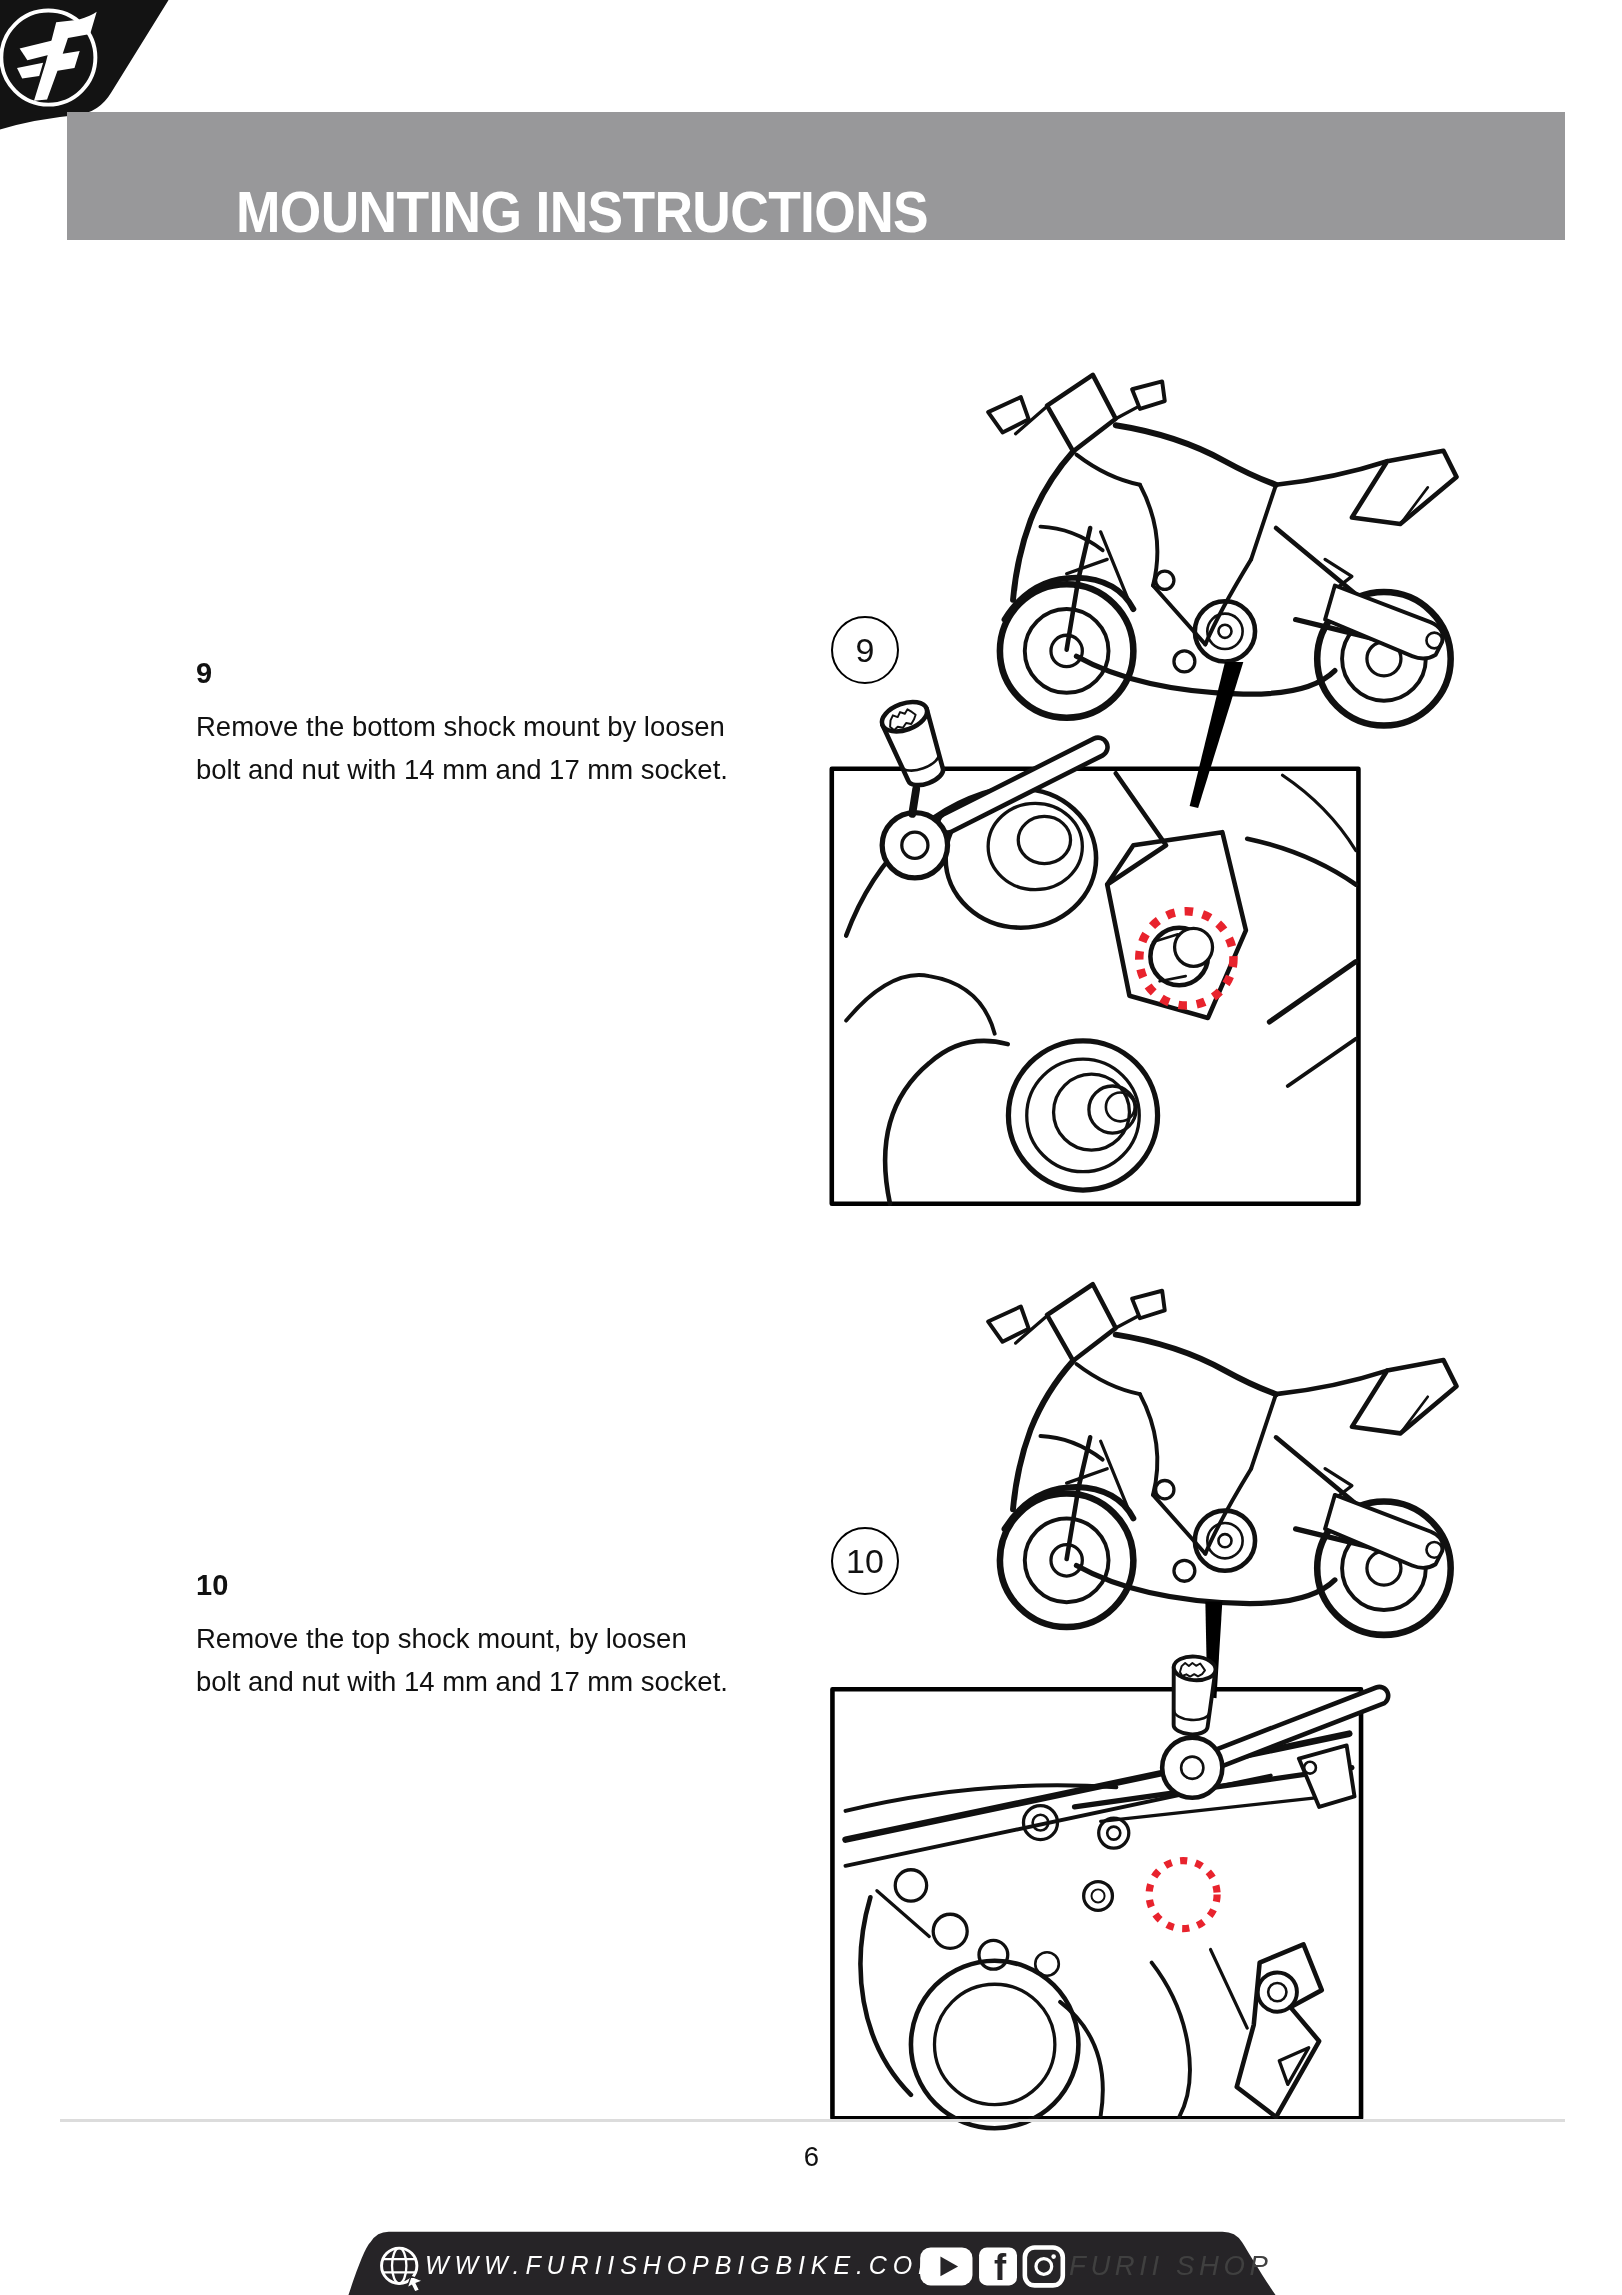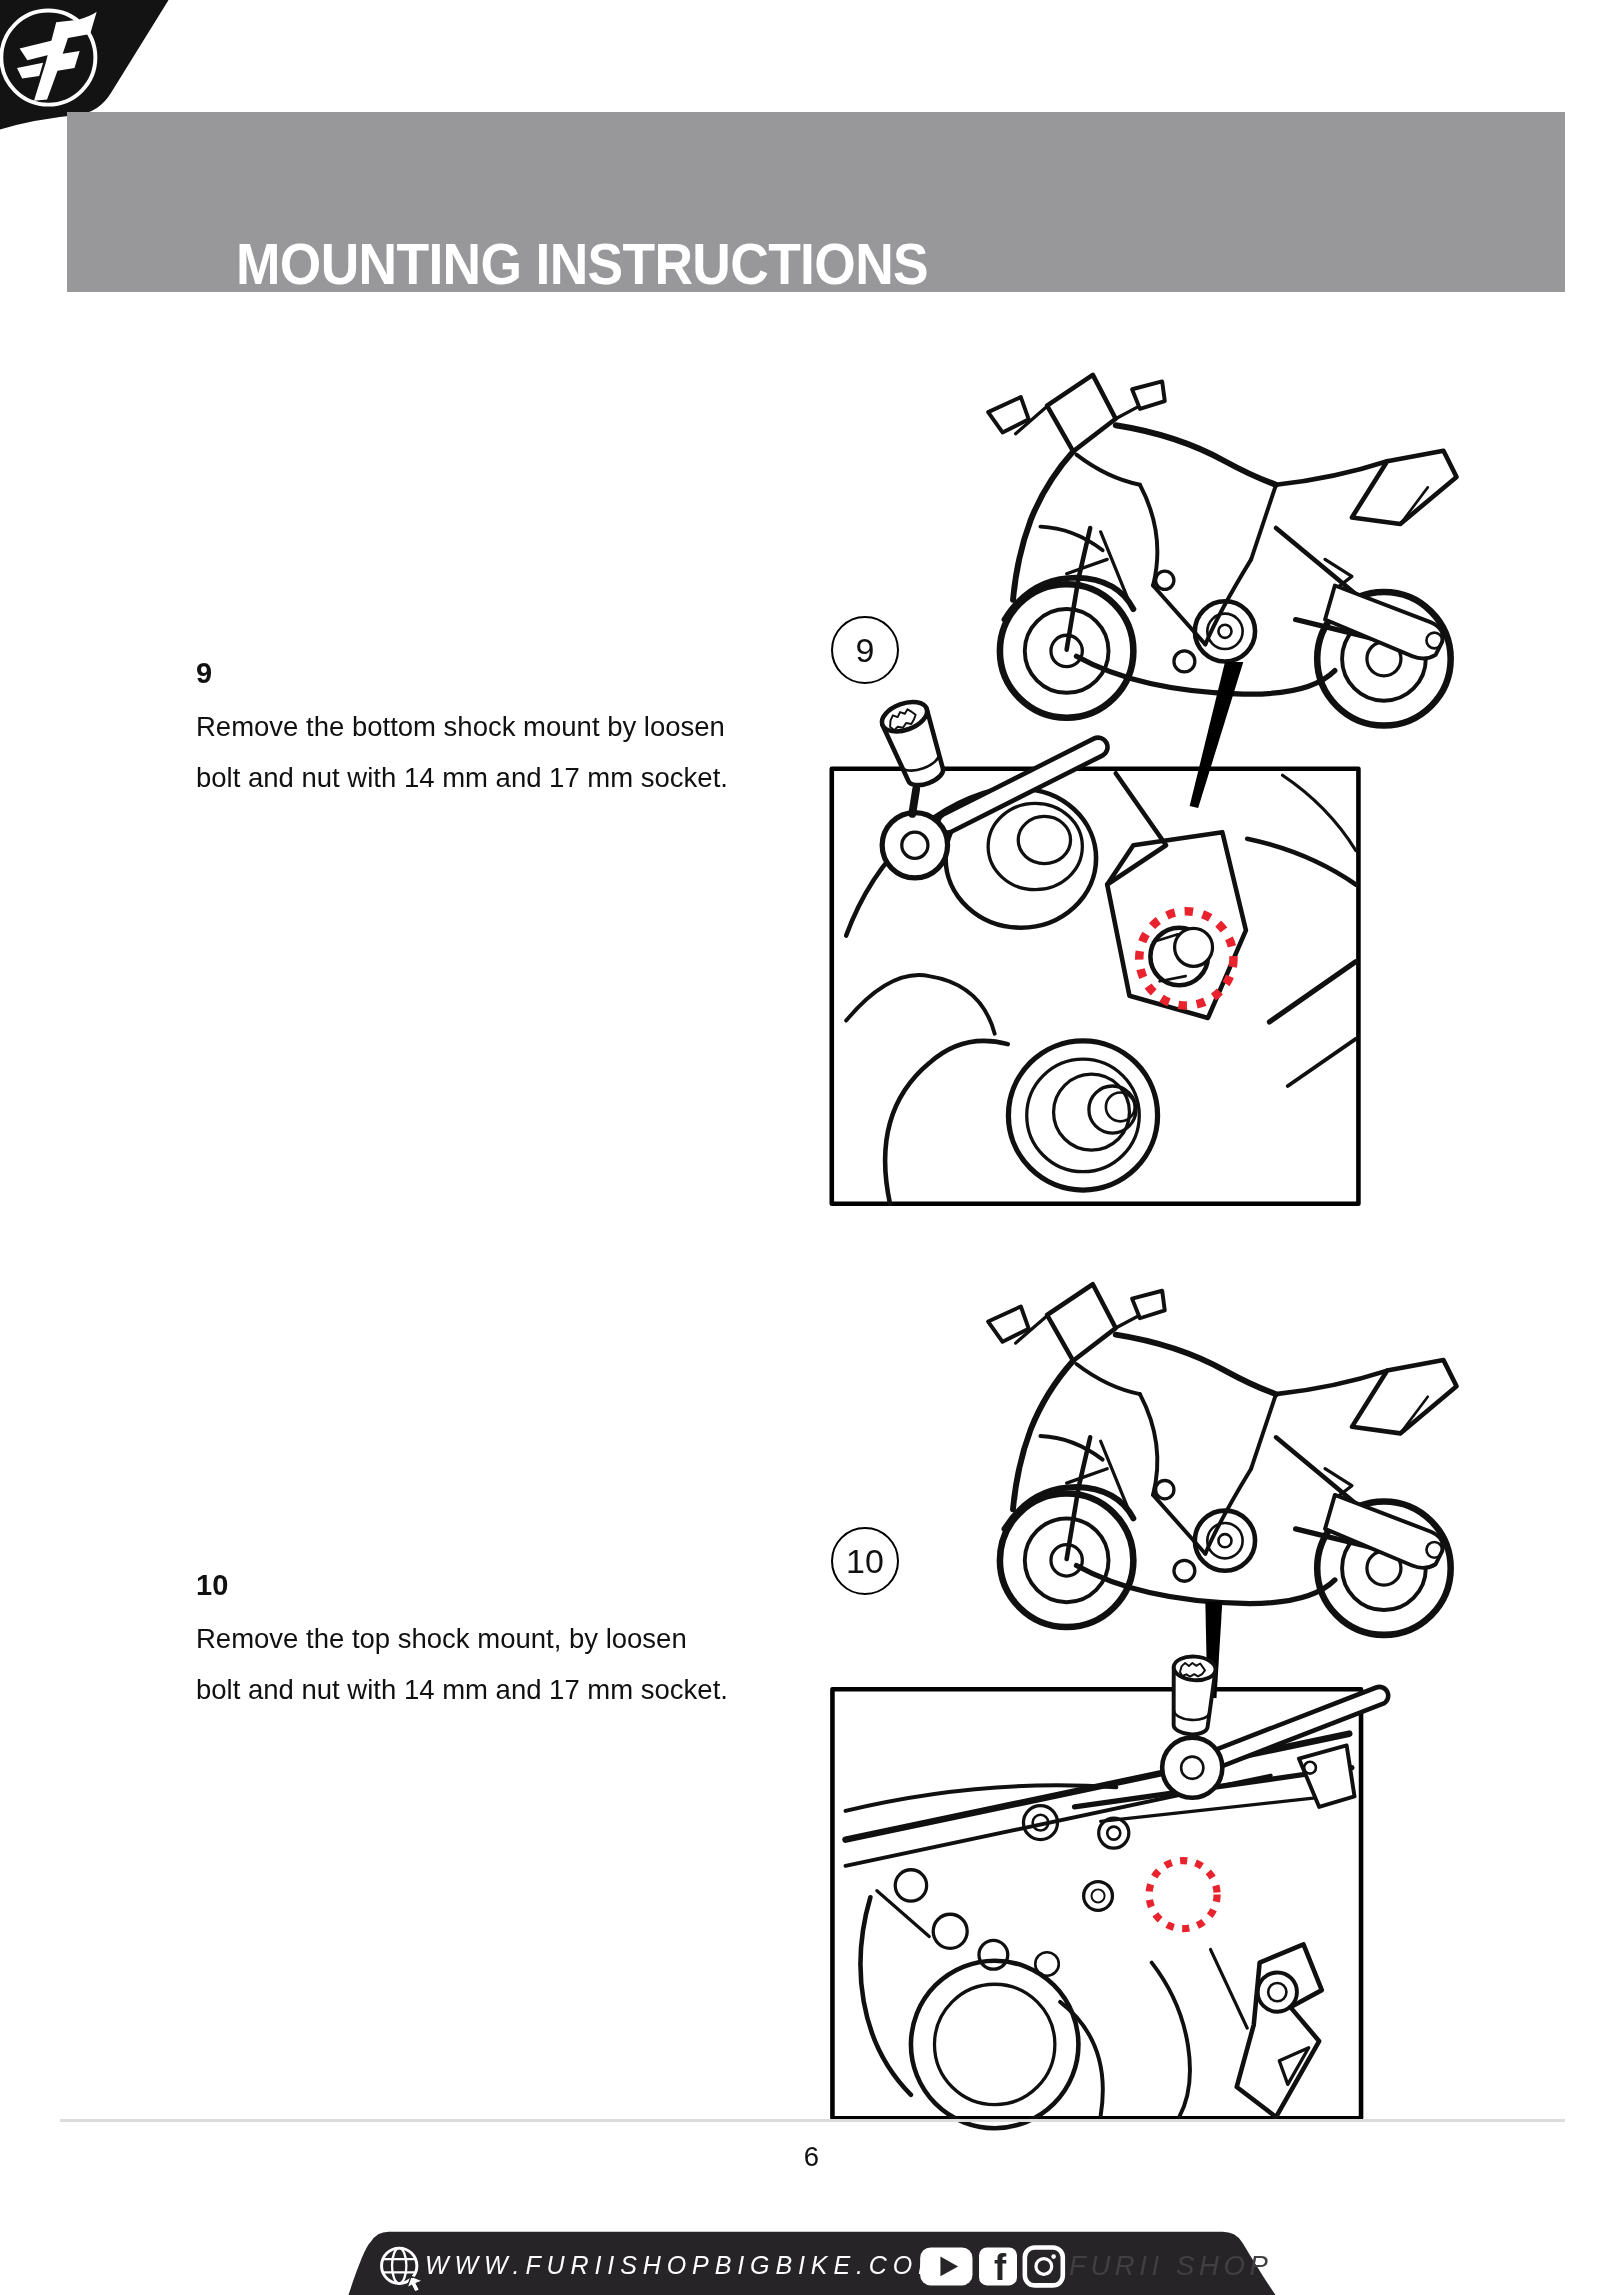--- a/index.html
+++ b/index.html
@@ -2,33 +2,33 @@
 <html style="font-size:10.5px"><head>
 <meta charset="utf-8">
 <style>
   html,body{margin:0;padding:0;background:#ffffff;}
   .page{
     position:relative;width:1623px;height:2295px;background:#ffffff;overflow:hidden;
     font-family:"Liberation Sans",sans-serif;color:#111;
   }
   
   .header-bar{
-    position:absolute;left:67px;top:112px;width:1498px;height:180px;
+    position:absolute;left:67px;top:112px;width:1498px;height:128px;
     background:#98989a;
   }
   .header-title{
     position:absolute;left:169px;bottom:-5.2px;
     font-size:58px;font-weight:bold;color:#ffffff;letter-spacing:-0.7px;
     transform:scaleX(.92);transform-origin:left bottom;white-space:nowrap;
   }
   .corner-badge{position:absolute;left:0;top:0;}
   
   .step-text{position:absolute;left:196px;width:589px;}
   .step-text .num{font-size:29px;font-weight:bold;line-height:35px;margin-bottom:14.4px;}
-  .step-text .line{font-size:27.5px;line-height:43px;white-space:nowrap;margin-top:8px;}
+  .step-text .line{font-size:27.5px;line-height:43px;white-space:nowrap;}
   .step-badge{
     position:absolute;left:831px;width:68px;height:68px;border:2.6px solid #000;
     border-radius:50%;display:flex;align-items:center;justify-content:center;
     font-size:34px;background:#fff;box-sizing:border-box;
   }
   
   .fig-layer{position:absolute;left:0;top:0;pointer-events:none;}
   
   .divider{position:absolute;left:60px;top:2119px;width:1505px;height:3.3px;background:#dcdcdc;}
   .page-number{position:absolute;left:0;top:2141px;width:1623px;text-align:center;font-size:27.5px;}

